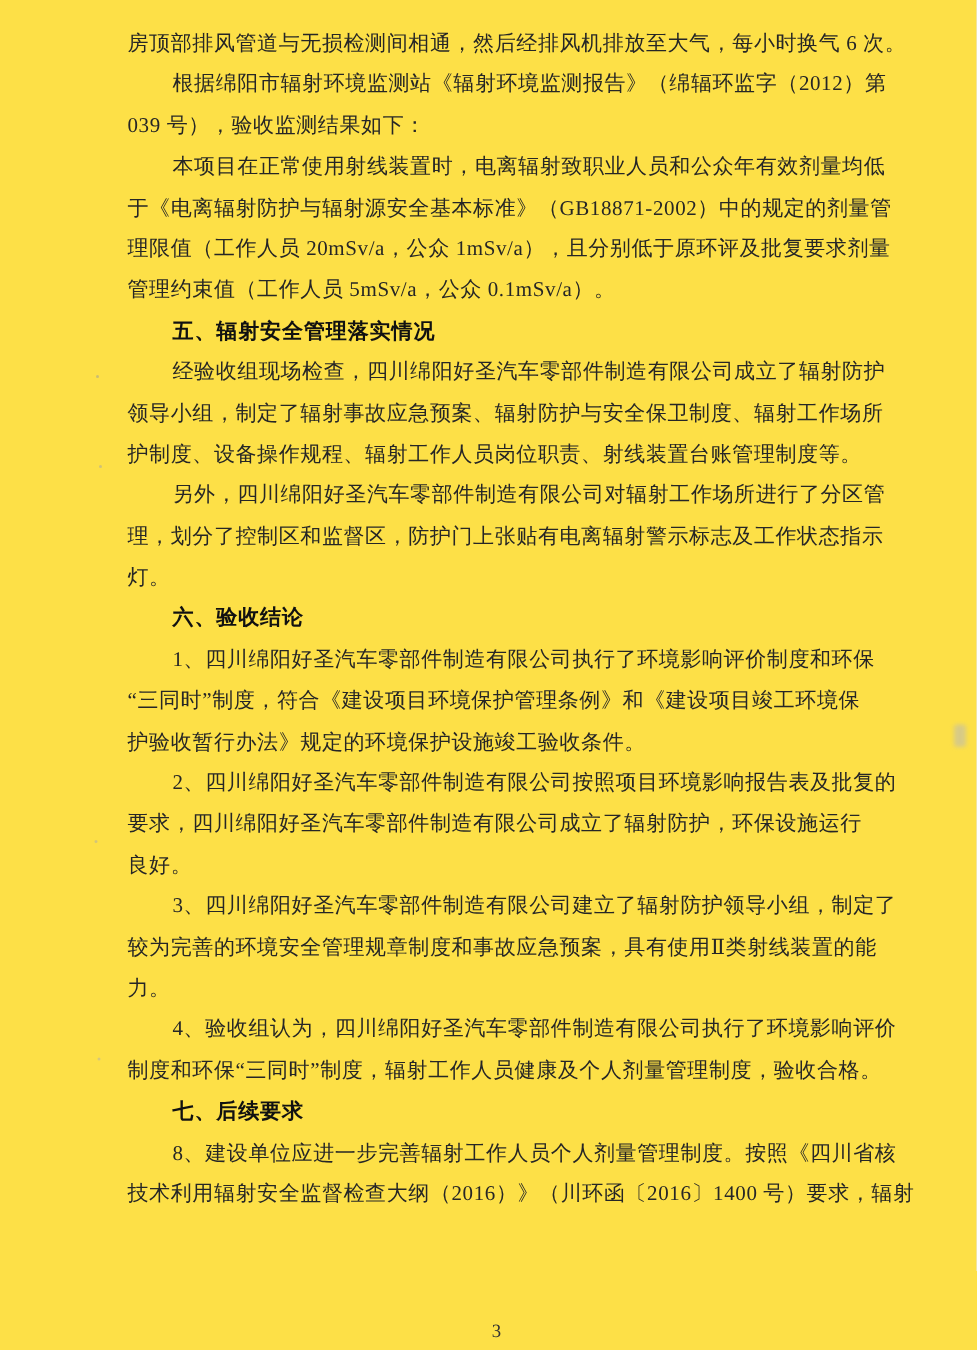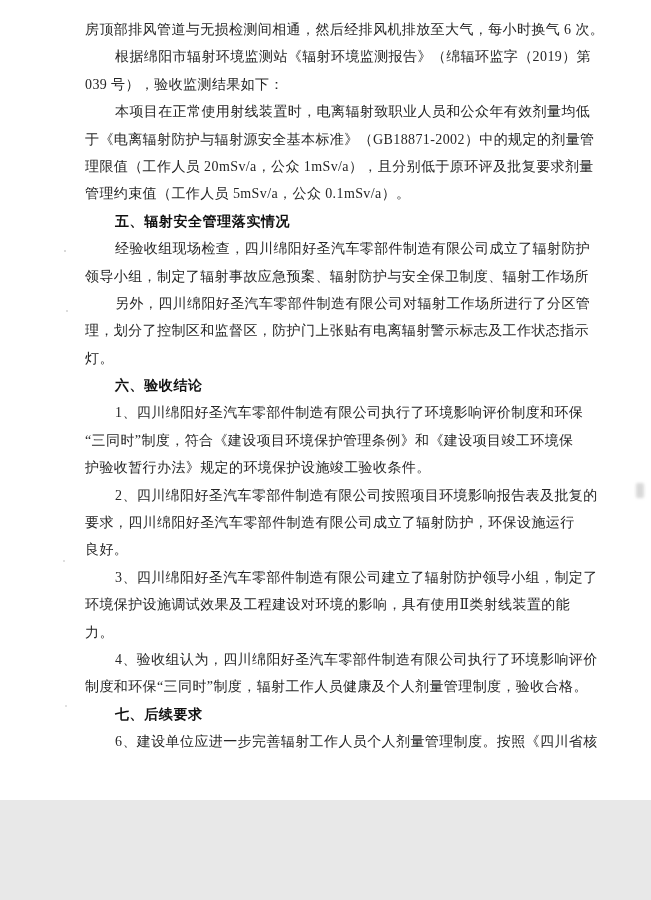--- a/index.html
+++ b/index.html
@@ -1,22 +1,22 @@
 <!DOCTYPE html>
 <html><head>
 <meta charset="utf-8">
 <style>
   * { margin: 0; padding: 0; box-sizing: border-box; }
   html, body { background: #e8e8e8; }
   .page {
     position: relative;
     width: 651px;
-    height: 800px;
+    height: 900px;
     margin: 0 auto;
-    background: #ffffff;
+    background: #fde047;
     overflow: hidden;
     font-family: "Liberation Serif", "DejaVu Serif", serif;
     color: #1f1f1f;
   }
   .content {
     position: absolute;
     left: 85px;
     top: 16px;
     width: 492px;
   }
@@ -74,38 +74,39 @@
 
 <div class="page">
   <div class="content">
 
     <div class="para">
       <div class="line">房顶部排风管道与无损检测间相通，然后经排风机排放至大气，每小时换气 6 次。</div>
     </div>
 
 
     <div class="para">
-      <div class="line indent">根据绵阳市辐射环境监测站《辐射环境监测报告》（绵辐环监字（2019）第</div>
+      <div class="line indent">根据绵阳市辐射环境监测站《辐射环境监测报告》（绵辐环监字（2012）第</div>
       <div class="line">039 号），验收监测结果如下：</div>
     </div>
 
     <div class="para">
       <div class="line indent">本项目在正常使用射线装置时，电离辐射致职业人员和公众年有效剂量均低</div>
       <div class="line">于《电离辐射防护与辐射源安全基本标准》（GB18871-2002）中的规定的剂量管</div>
       <div class="line">理限值（工作人员 20mSv/a，公众 1mSv/a），且分别低于原环评及批复要求剂量</div>
       <div class="line">管理约束值（工作人员 5mSv/a，公众 0.1mSv/a）。</div>
     </div>
 
     <div class="heading">
       <div class="line indent">五、辐射安全管理落实情况</div>
     </div>
 
     <div class="para">
       <div class="line indent">经验收组现场检查，四川绵阳好圣汽车零部件制造有限公司成立了辐射防护</div>
       <div class="line">领导小组，制定了辐射事故应急预案、辐射防护与安全保卫制度、辐射工作场所</div>
+      <div class="line">护制度、设备操作规程、辐射工作人员岗位职责、射线装置台账管理制度等。</div>
     </div>
 
     <div class="para">
       <div class="line indent">另外，四川绵阳好圣汽车零部件制造有限公司对辐射工作场所进行了分区管</div>
       <div class="line">理，划分了控制区和监督区，防护门上张贴有电离辐射警示标志及工作状态指示</div>
       <div class="line">灯。</div>
     </div>
 
     <div class="heading">
       <div class="line indent">六、验收结论</div>
@@ -118,35 +119,36 @@
     </div>
 
     <div class="para">
       <div class="line indent">2、四川绵阳好圣汽车零部件制造有限公司按照项目环境影响报告表及批复的</div>
       <div class="line">要求，四川绵阳好圣汽车零部件制造有限公司成立了辐射防护，环保设施运行</div>
       <div class="line">良好。</div>
     </div>
 
     <div class="para">
       <div class="line indent">3、四川绵阳好圣汽车零部件制造有限公司建立了辐射防护领导小组，制定了</div>
-      <div class="line">环境保护设施调试效果及工程建设对环境的影响，具有使用Ⅱ类射线装置的能</div>
+      <div class="line">较为完善的环境安全管理规章制度和事故应急预案，具有使用Ⅱ类射线装置的能</div>
       <div class="line">力。</div>
     </div>
 
     <div class="para">
       <div class="line indent">4、验收组认为，四川绵阳好圣汽车零部件制造有限公司执行了环境影响评价</div>
       <div class="line">制度和环保“三同时”制度，辐射工作人员健康及个人剂量管理制度，验收合格。</div>
     </div>
 
     <div class="heading">
       <div class="line indent">七、后续要求</div>
     </div>
 
     <div class="para">
-      <div class="line indent">6、建设单位应进一步完善辐射工作人员个人剂量管理制度。按照《四川省核</div>
+      <div class="line indent">8、建设单位应进一步完善辐射工作人员个人剂量管理制度。按照《四川省核</div>
+      <div class="line">技术利用辐射安全监督检查大纲（2016）》（川环函〔2016〕1400 号）要求，辐射</div>
     </div>
 
   </div>
 
   <div class="footer">
     <span class="page-number">3</span>
   </div>
 
   <div class="scan-artifact"></div>
   <div class="scan-specks"></div>

